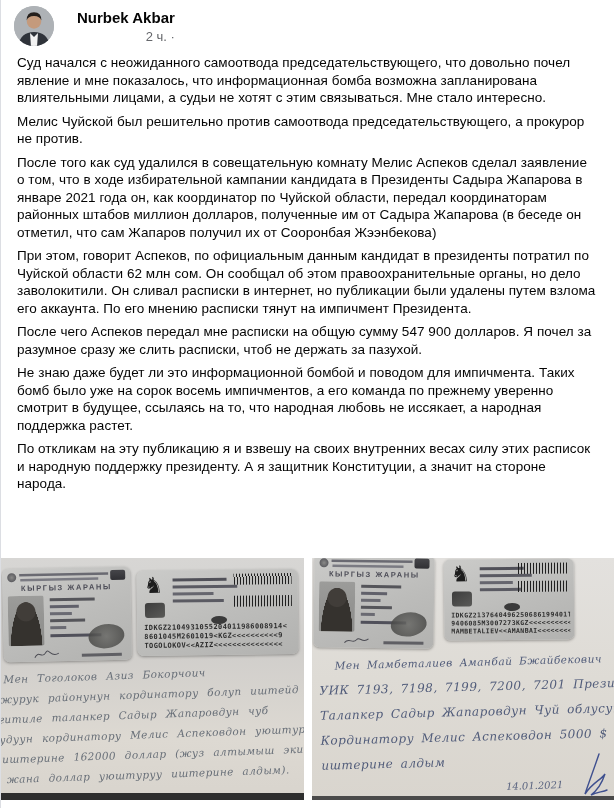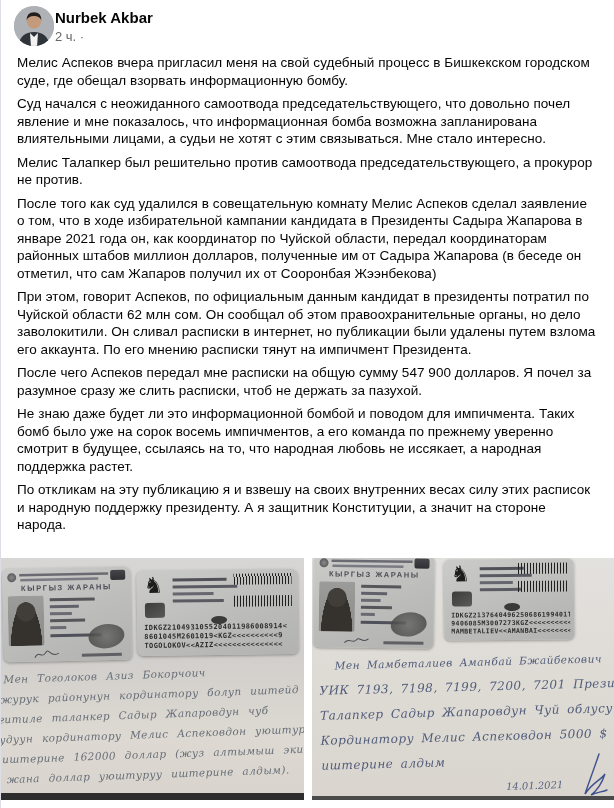--- a/index.html
+++ b/index.html
@@ -6,29 +6,29 @@
   html, body { width: 614px; height: 808px; overflow: hidden; }
   body {
     background: #ffffff;
     font-family: "Liberation Sans", sans-serif;
     color: #050505;
     border-left: 1px solid #dcdee3;
     position: relative;
   }
 
   
-  .post-header { display: flex; gap: 1px; padding: 6px 16px 0 13px; align-items: flex-start; }
+  .post-header { display: flex; gap: 23px; padding: 6px 16px 0 13px; align-items: flex-start; }
   .avatar {
     width: 40px; height: 40px; border-radius: 50%; overflow: hidden;
     flex: 0 0 40px; cursor: pointer; background: #aeb2b6;
   }
   .avatar svg { display: block; }
   .header-meta { padding-top: 3px; }
   .author-name { font-size: 15px; font-weight: 700; color: #050505; line-height: 18px; cursor: pointer; }
-  .post-timestamp { font-size: 13px; color: #65676b; line-height: 16px; margin-top: 2px; cursor: pointer; }
+  .post-timestamp { font-size: 13px; color: #65676b; line-height: 16px; margin-top: 2px; cursor: pointer; text-align: right; }
 
   
   .post-content {
     padding: 8px 18px 0 16px;
     font-size: 13.5px; line-height: 17.5px; letter-spacing: 0.05px;
     height: 508px; overflow: hidden;
   }
   .post-content p { margin: 0 0 6px 0; }
 
   
@@ -135,23 +135,22 @@
       <path d="M12.6,14.5 q0,-8.2 7.4,-8.2 q7.4,0 7.4,8.2 q-1.4,-4.6 -7.4,-4.6 q-6,0 -7.4,4.6 z" fill="#241f1c"></path>
     </svg>
   </div>
   <div class="header-meta">
     <div class="author-name">Nurbek Akbar</div>
     <div class="post-timestamp">2 ч. ·</div>
   </div>
 </div>
 
 <div class="post-content">
-  <p>Мелис Аспеков вчера пригласил меня на свой судебный процесс в Бишкекском городском суде, где обещал взорвать информационную бомбу.</p>
   <p>Суд начался с неожиданного самоотвода председательствующего, что довольно почел явление и мне показалось, что информационная бомба возможна запланирована влиятельными лицами, а судьи не хотят с этим связываться. Мне стало интересно.</p>
-  <p>Мелис Талапкер был решительно против самоотвода председательствующего, а прокурор не против.</p>
+  <p>Мелис Чуйской был решительно против самоотвода председательствующего, а прокурор не против.</p>
   <p>После того как суд удалился в совещательную комнату Мелис Аспеков сделал заявление о том, что в ходе избирательной кампании кандидата в Президенты Садыра Жапарова в январе 2021 года он, как координатор по Чуйской области, передал координаторам районных штабов миллион долларов, полученные им от Садыра Жапарова (в беседе он отметил, что сам Жапаров получил их от Сооронбая Жээнбекова)</p>
   <p>При этом, говорит Аспеков, по официальным данным кандидат в президенты потратил по Чуйской области 62 млн сом. Он сообщал об этом правоохранительные органы, но дело заволокитили. Он сливал расписки в интернет, но публикации были удалены путем взлома его аккаунта. По его мнению расписки тянут на импичмент Президента.</p>
   <p>После чего Аспеков передал мне расписки на общую сумму 547 900 долларов. Я почел за разумное сразу же слить расписки, чтоб не держать за пазухой.</p>
   <p>Не знаю даже будет ли это информационной бомбой и поводом для импичмента. Таких бомб было уже на сорок восемь импичментов, а его команда по прежнему уверенно смотрит в будущее, ссылаясь на то, что народная любовь не иссякает, а народная поддержка растет.</p>
   <p>По откликам на эту публикацию  я и взвешу на своих внутренних весах силу этих расписок  и народную поддержку президенту. А я защитник Конституции, а значит на стороне народа.</p>
 </div>
 
 <div class="photo-grid">
 
   <figure class="photo photo-left">

